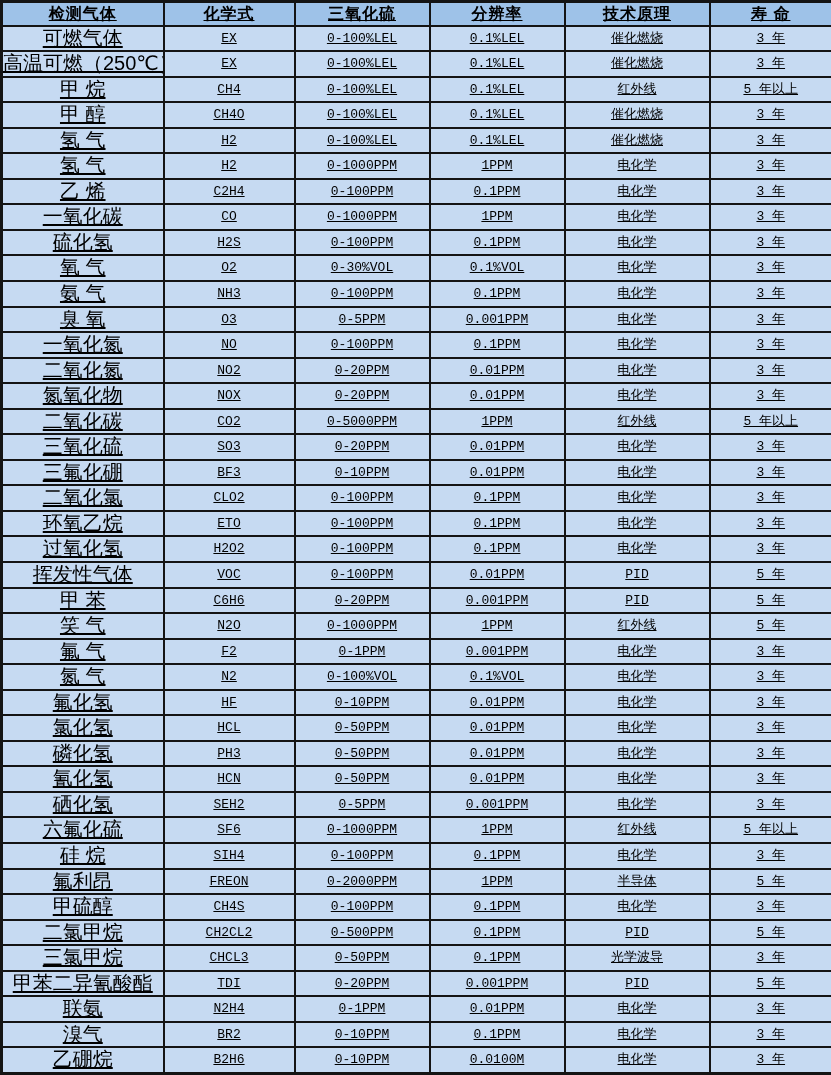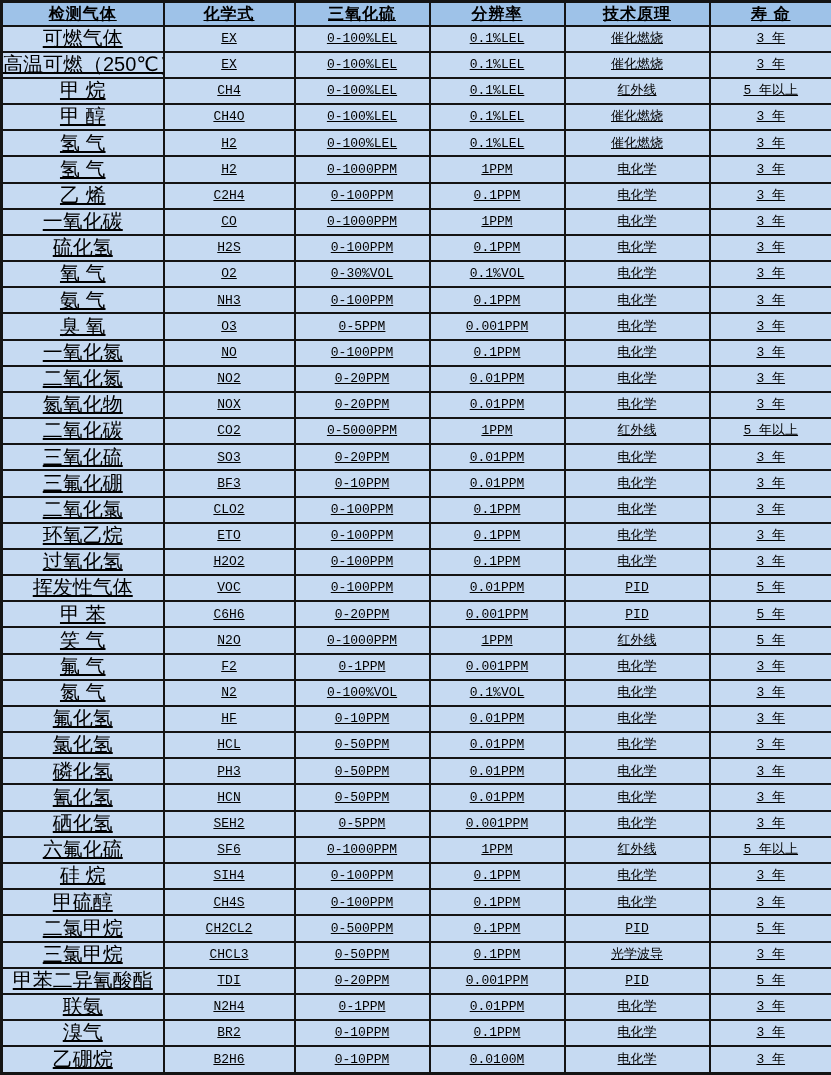--- a/index.html
+++ b/index.html
@@ -337,20 +337,28 @@
         </tr>
         <tr>
           <td class="col-gas">硅 烷</td>
           <td>SIH4</td>
           <td>0-100PPM</td>
           <td>0.1PPM</td>
           <td>电化学</td>
           <td>3 年</td>
         </tr>
         <tr>
+          <td class="col-gas">氟利昂</td>
+          <td>FREON</td>
+          <td>0-2000PPM</td>
+          <td>1PPM</td>
+          <td>半导体</td>
+          <td>5 年</td>
+        </tr>
+        <tr>
           <td class="col-gas">甲硫醇</td>
           <td>CH4S</td>
           <td>0-100PPM</td>
           <td>0.1PPM</td>
           <td>电化学</td>
           <td>3 年</td>
         </tr>
         <tr>
           <td class="col-gas">二氯甲烷</td>
           <td>CH2CL2</td>

